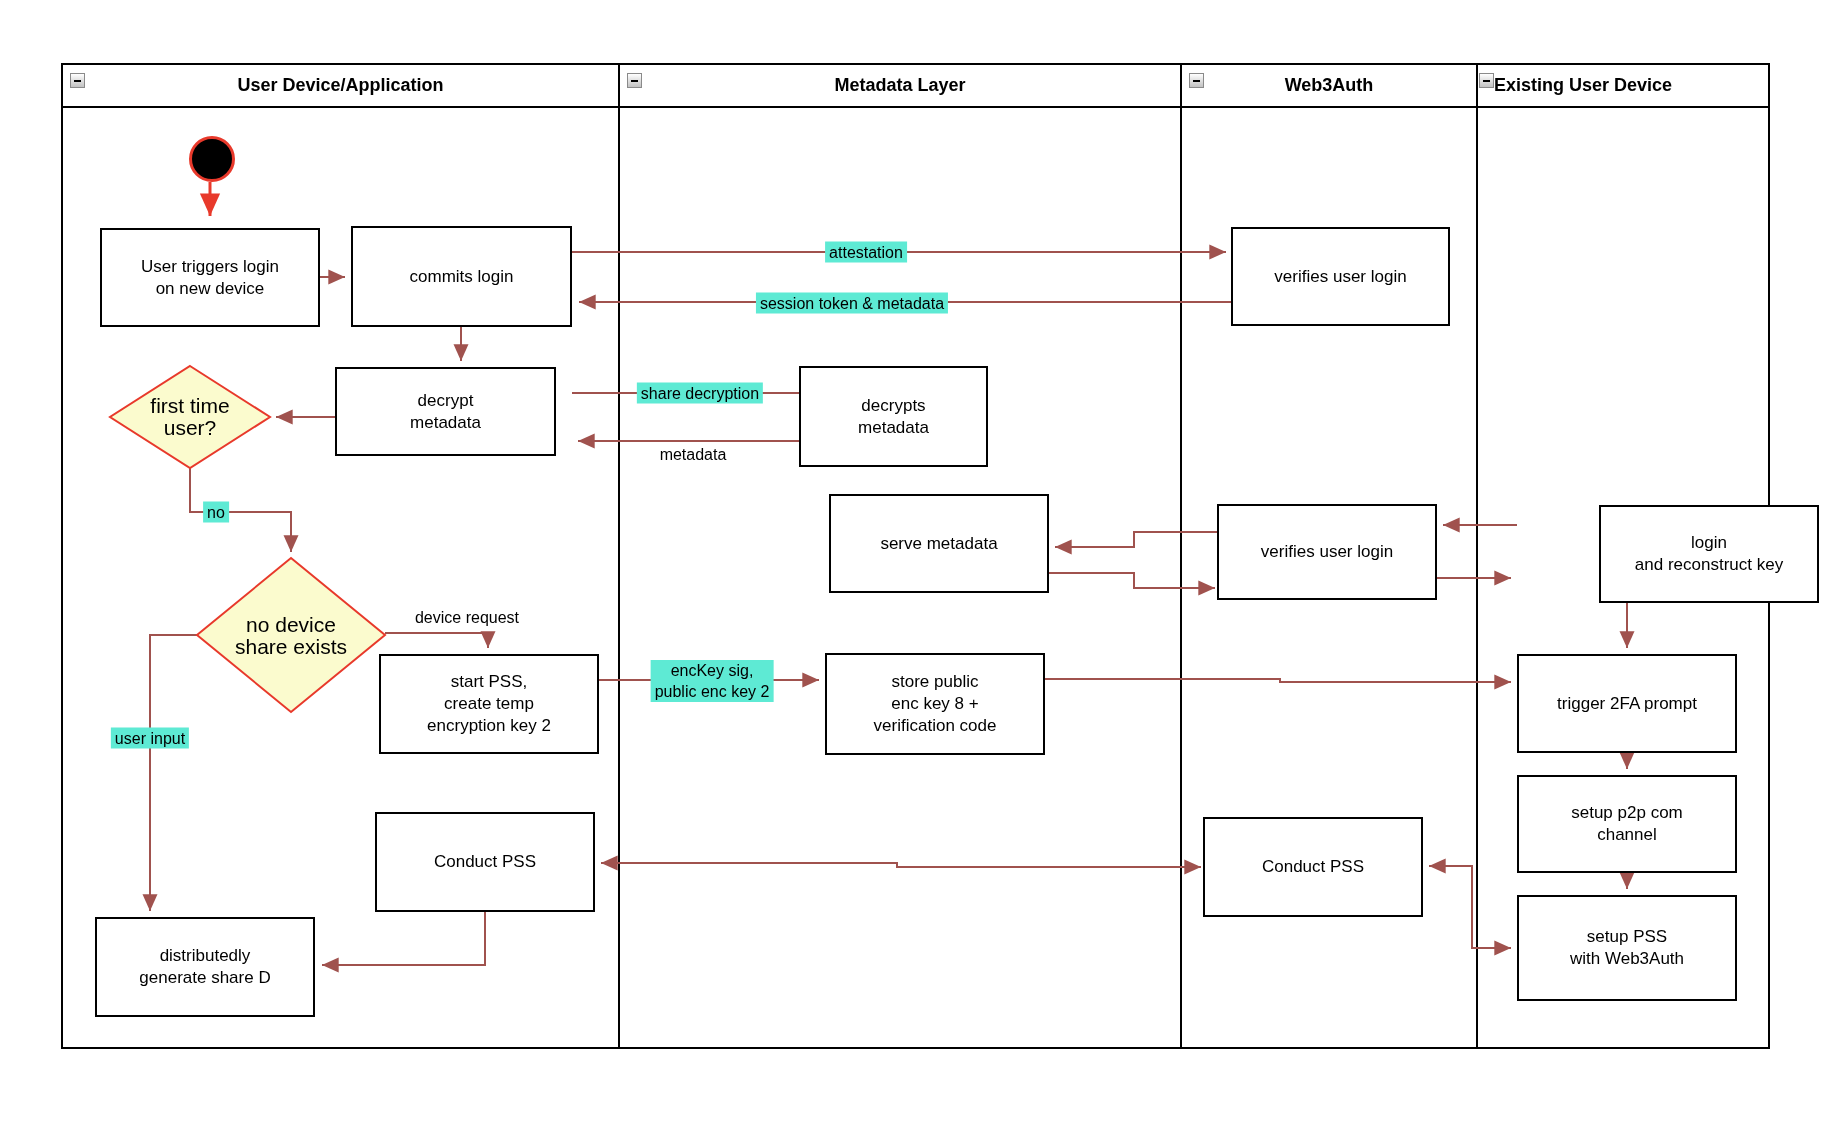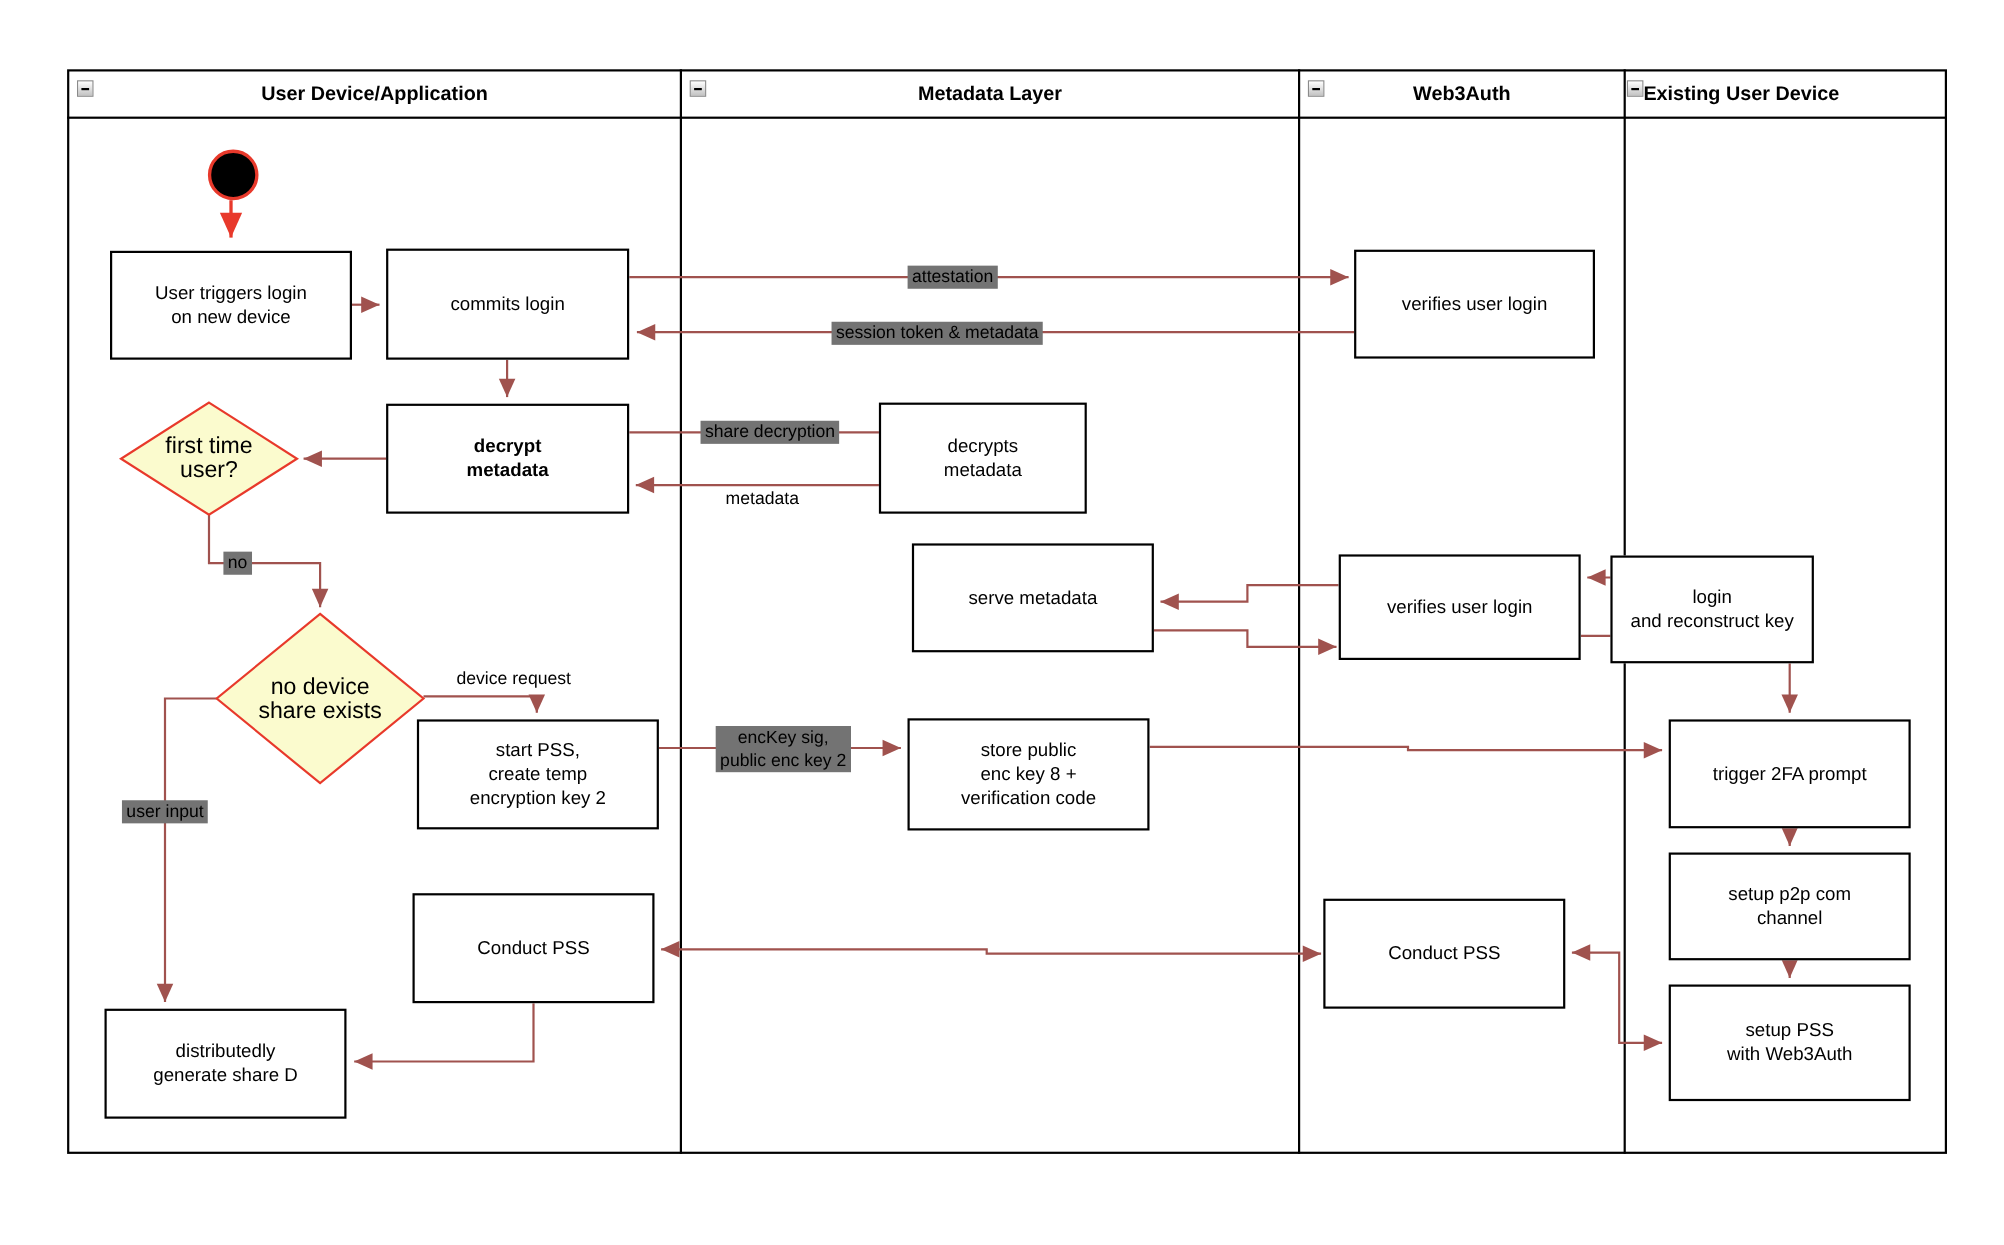--- a/index.html
+++ b/index.html
@@ -34,21 +34,21 @@
   svg.edges{position:absolute;left:0;top:0;z-index:2;}
   svg.edges path.e{stroke:var(--arrow);stroke-width:2;fill:none;}
   svg.edges path.red{stroke:var(--accent);stroke-width:3;}
   svg.edges polygon.diamond{fill:var(--diamondFill);stroke:var(--accent);stroke-width:2;}
   #mBrown path{fill:var(--arrow);}
   #mRed path{fill:var(--accent);}
 
   
   .elabel{position:absolute;z-index:4;transform:translate(-50%,-50%);font-size:16px;
           line-height:21px;text-align:center;white-space:pre-line;}
-  .elabel.bg{background:#737373;padding:0 4px;}
+  .elabel.bg{background:#5eead4;padding:0 4px;}
 </style>
 </head>
 <body>
 
 <div id="canvas">
 
   <div class="frame"></div>
   <div class="hline"></div>
   <div class="vline" style="left:618px;"></div>
   <div class="vline" style="left:1180px;"></div>
@@ -103,27 +103,27 @@
     <polygon class="diamond" points="190,366 270,417 190,468 110,417"></polygon>
     <polygon class="diamond" points="291,558 385,635 291,712 197,635"></polygon>
   </svg>
 
   <div class="start"></div>
 
   <div class="node" style="left:351px;top:226px;width:221px;height:101px;">commits login</div>
   <div class="node" style="left:100px;top:228px;width:220px;height:99px;">User triggers login
 on new device</div>
   <div class="node" style="left:1231px;top:227px;width:219px;height:99px;">verifies user login</div>
-  <div class="node" style="left:351px;top:367px;width:221px;height:100px;font-weight:bold;">decrypt
+  <div class="node" style="left:335px;top:367px;width:221px;height:89px;">decrypt
 metadata</div>
   <div class="node" style="left:799px;top:366px;width:189px;height:101px;">decrypts
 metadata</div>
   <div class="node" style="left:829px;top:494px;width:220px;height:99px;">serve metadata</div>
   <div class="node" style="left:1217px;top:504px;width:220px;height:96px;">verifies user login</div>
-  <div class="node" style="left:1464px;top:505px;width:185px;height:98px;">login
+  <div class="node" style="left:1599px;top:505px;width:220px;height:98px;">login
 and reconstruct key</div>
   <div class="node" style="left:379px;top:654px;width:220px;height:100px;">start PSS,
 create temp
 encryption key 2</div>
   <div class="node" style="left:825px;top:653px;width:220px;height:102px;">store public
 enc key 8 +
 verification code</div>
   <div class="node" style="left:1517px;top:654px;width:220px;height:99px;">trigger 2FA prompt</div>
   <div class="node" style="left:1517px;top:775px;width:220px;height:98px;">setup p2p com
 channel</div>

